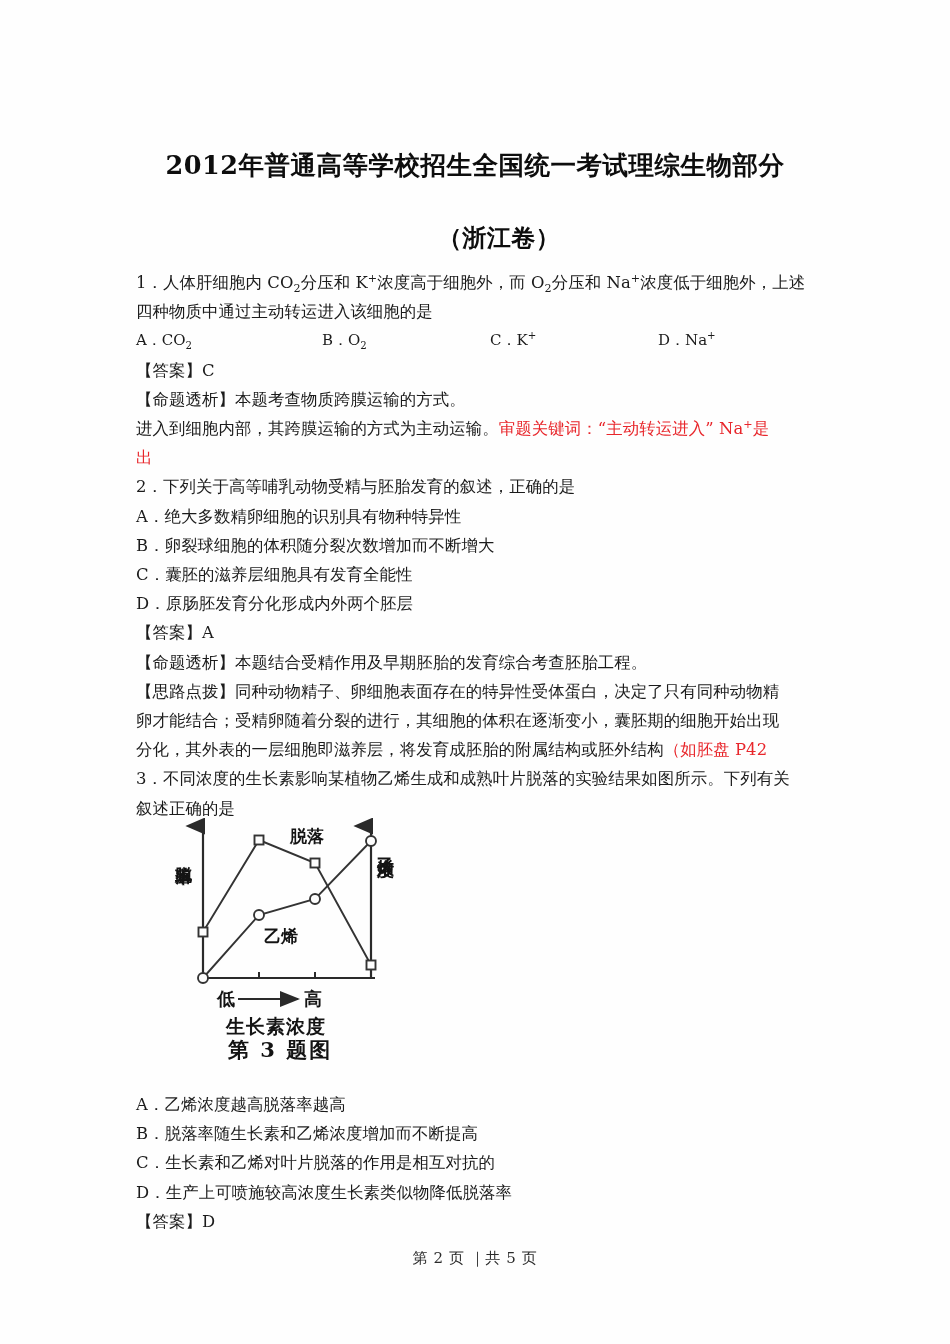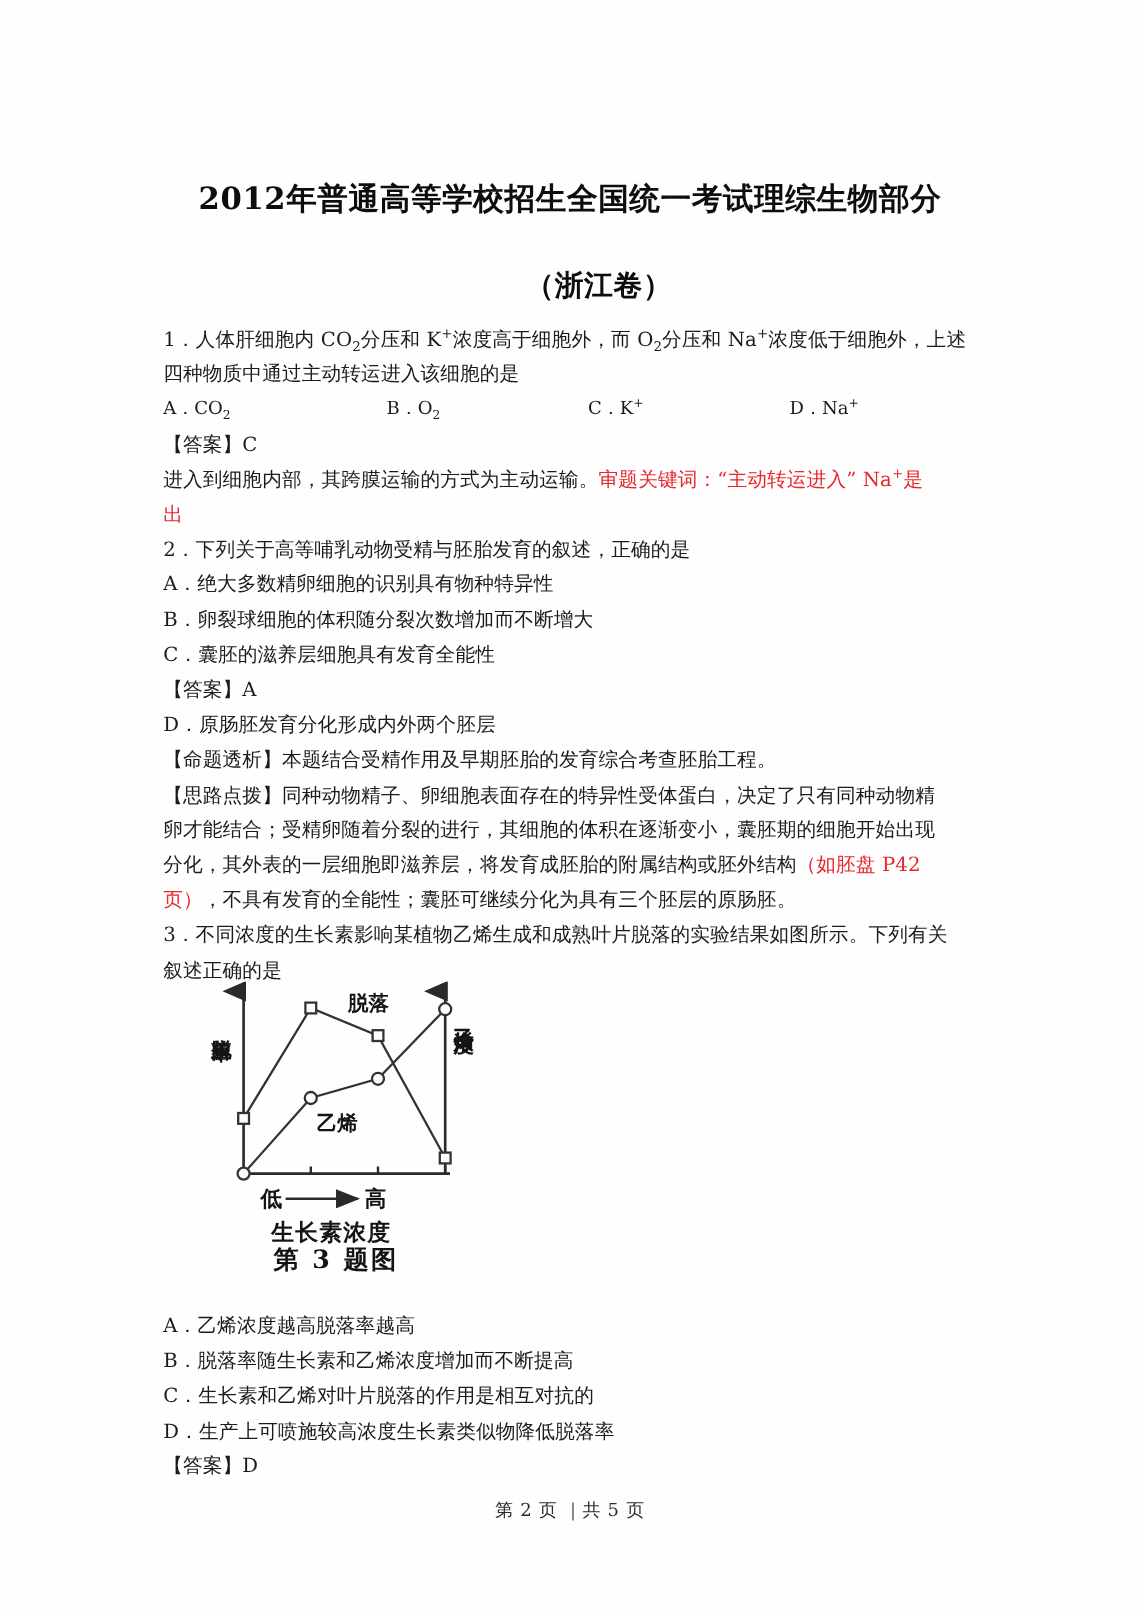--- a/index.html
+++ b/index.html
@@ -126,39 +126,39 @@
     <div class="ln">四种物质中通过主动转运进入该细胞的是</div>
 
     <div class="opt-row">
       <span class="opt-a"><span>A．CO</span><sub>2</sub></span>
       <span class="opt-b"><span>B．O</span><sub>2</sub></span>
       <span class="opt-c"><span>C．K</span><sup>+</sup></span>
       <span class="opt-d"><span>D．Na</span><sup>+</sup></span>
     </div>
 
     <div class="ln">【答案】C</div>
+    <div class="ln">【命题透析】本题考查物质跨膜运输的方式。</div>
 
 
     <div class="ln"><span>进入到细胞内部，其跨膜运输的方式为主动运输。</span><span class="red">审题关键词：“主动转运进入” Na</span><sup class="red">+</sup><span class="red">是</span></div>
 
     <div class="ln red">出</div>
 
     <div class="ln">2．下列关于高等哺乳动物受精与胚胎发育的叙述，正确的是</div>
     <div class="ln">A．绝大多数精卵细胞的识别具有物种特异性</div>
     <div class="ln">B．卵裂球细胞的体积随分裂次数增加而不断增大</div>
     <div class="ln">C．囊胚的滋养层细胞具有发育全能性</div>
+    <div class="ln">D．原肠胚发育分化形成内外两个胚层</div>
     <div class="ln">【答案】A</div>
-    <div class="ln">D．原肠胚发育分化形成内外两个胚层</div>
     <div class="ln">【命题透析】本题结合受精作用及早期胚胎的发育综合考查胚胎工程。</div>
     <div class="ln">【思路点拨】同种动物精子、卵细胞表面存在的特异性受体蛋白，决定了只有同种动物精</div>
     <div class="ln">卵才能结合；受精卵随着分裂的进行，其细胞的体积在逐渐变小，囊胚期的细胞开始出现</div>
 
     <div class="ln"><span>分化，其外表的一层细胞即滋养层，将发育成胚胎的附属结构或胚外结构</span><span class="red">（如胚盘 P42</span></div>
 
-    <div class="ln"><span class="red">页）</span><span>，不具有发育的全能性；囊胚可继续分化为具有三个胚层的原肠胚。</span></div>
 
     <div class="ln">3．不同浓度的生长素影响某植物乙烯生成和成熟叶片脱落的实验结果如图所示。下列有关</div>
     <div class="ln">叙述正确的是</div>
   </div>
 
   <div class="figure-wrap">
     <svg width="300" height="230" viewBox="0 0 300 230">
       <defs>
         <marker id="arrowUp" markerWidth="9" markerHeight="9" refX="4.5" refY="8" orient="auto">
           <path d="M4.5,0 L0.6,9 L8.4,9 Z" fill="#2a2a2a"></path>

